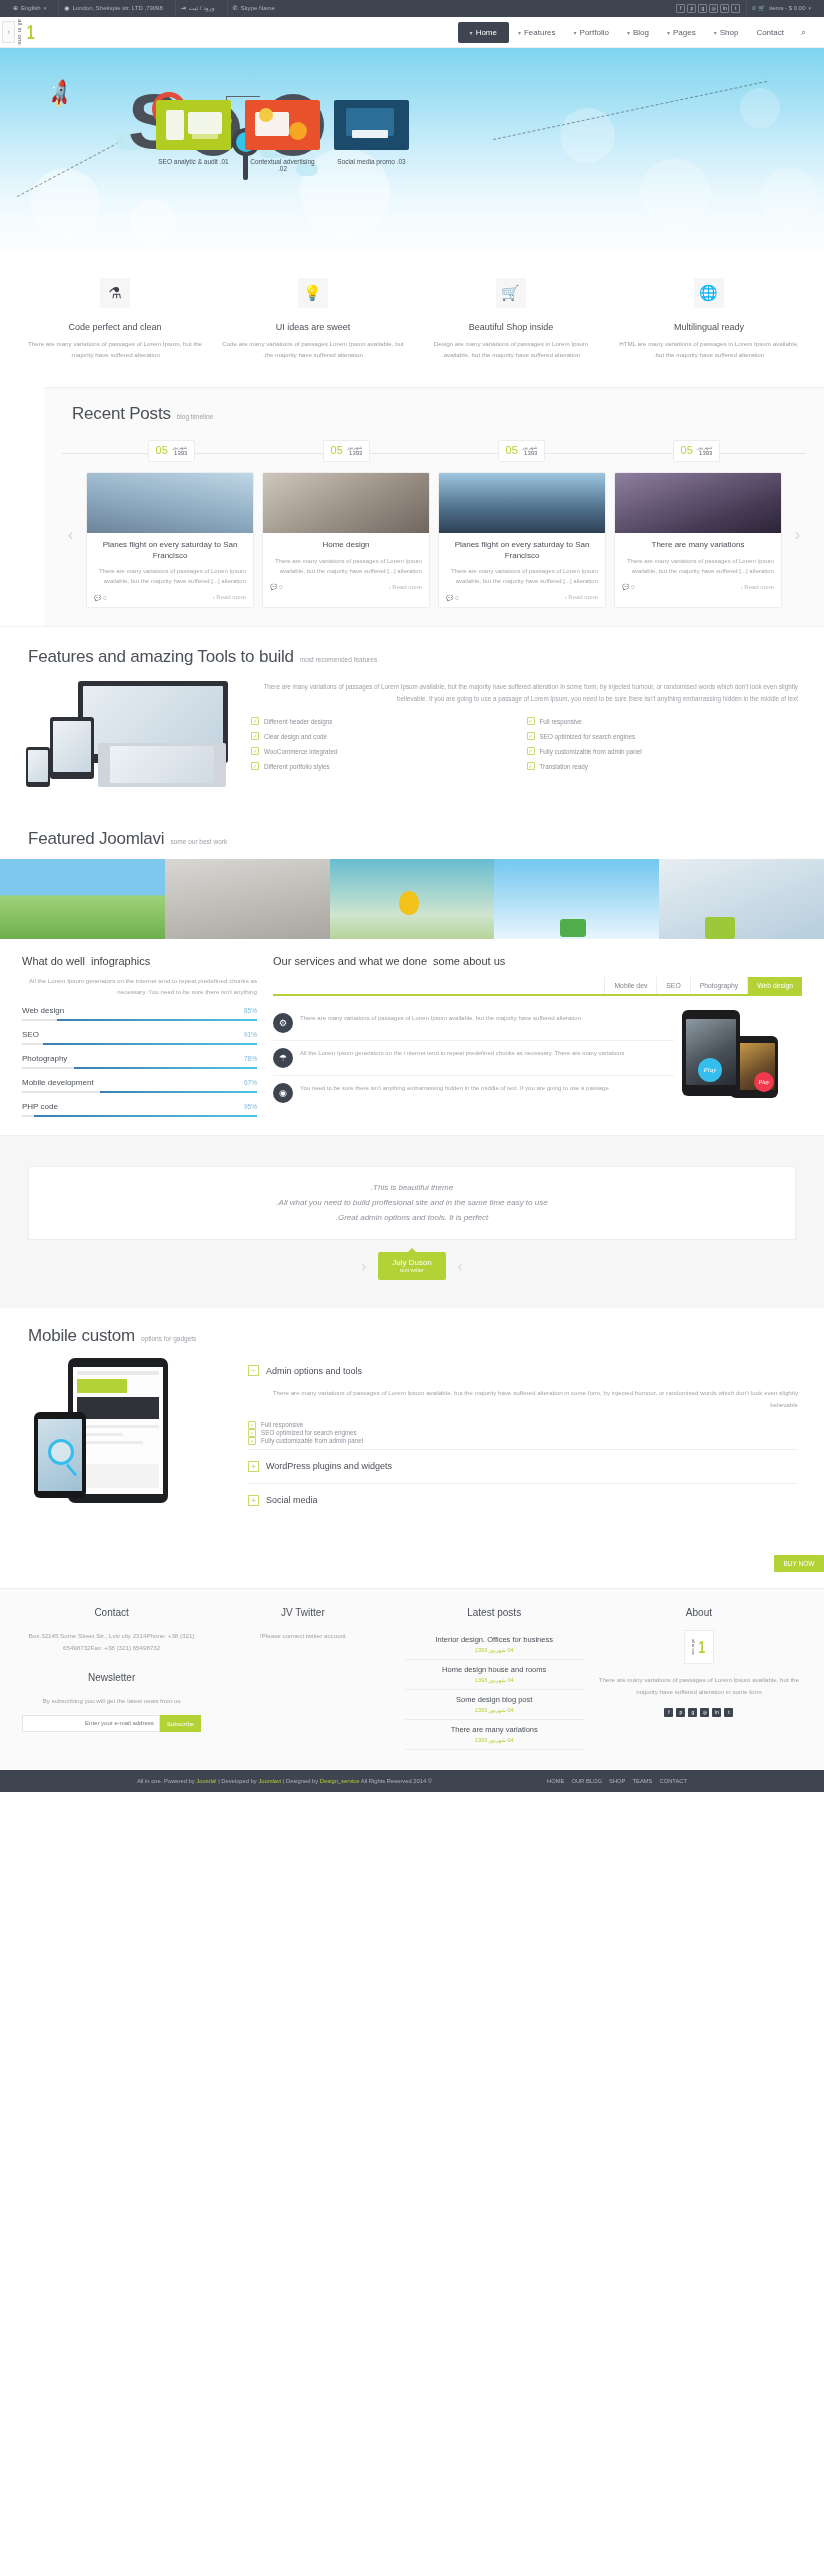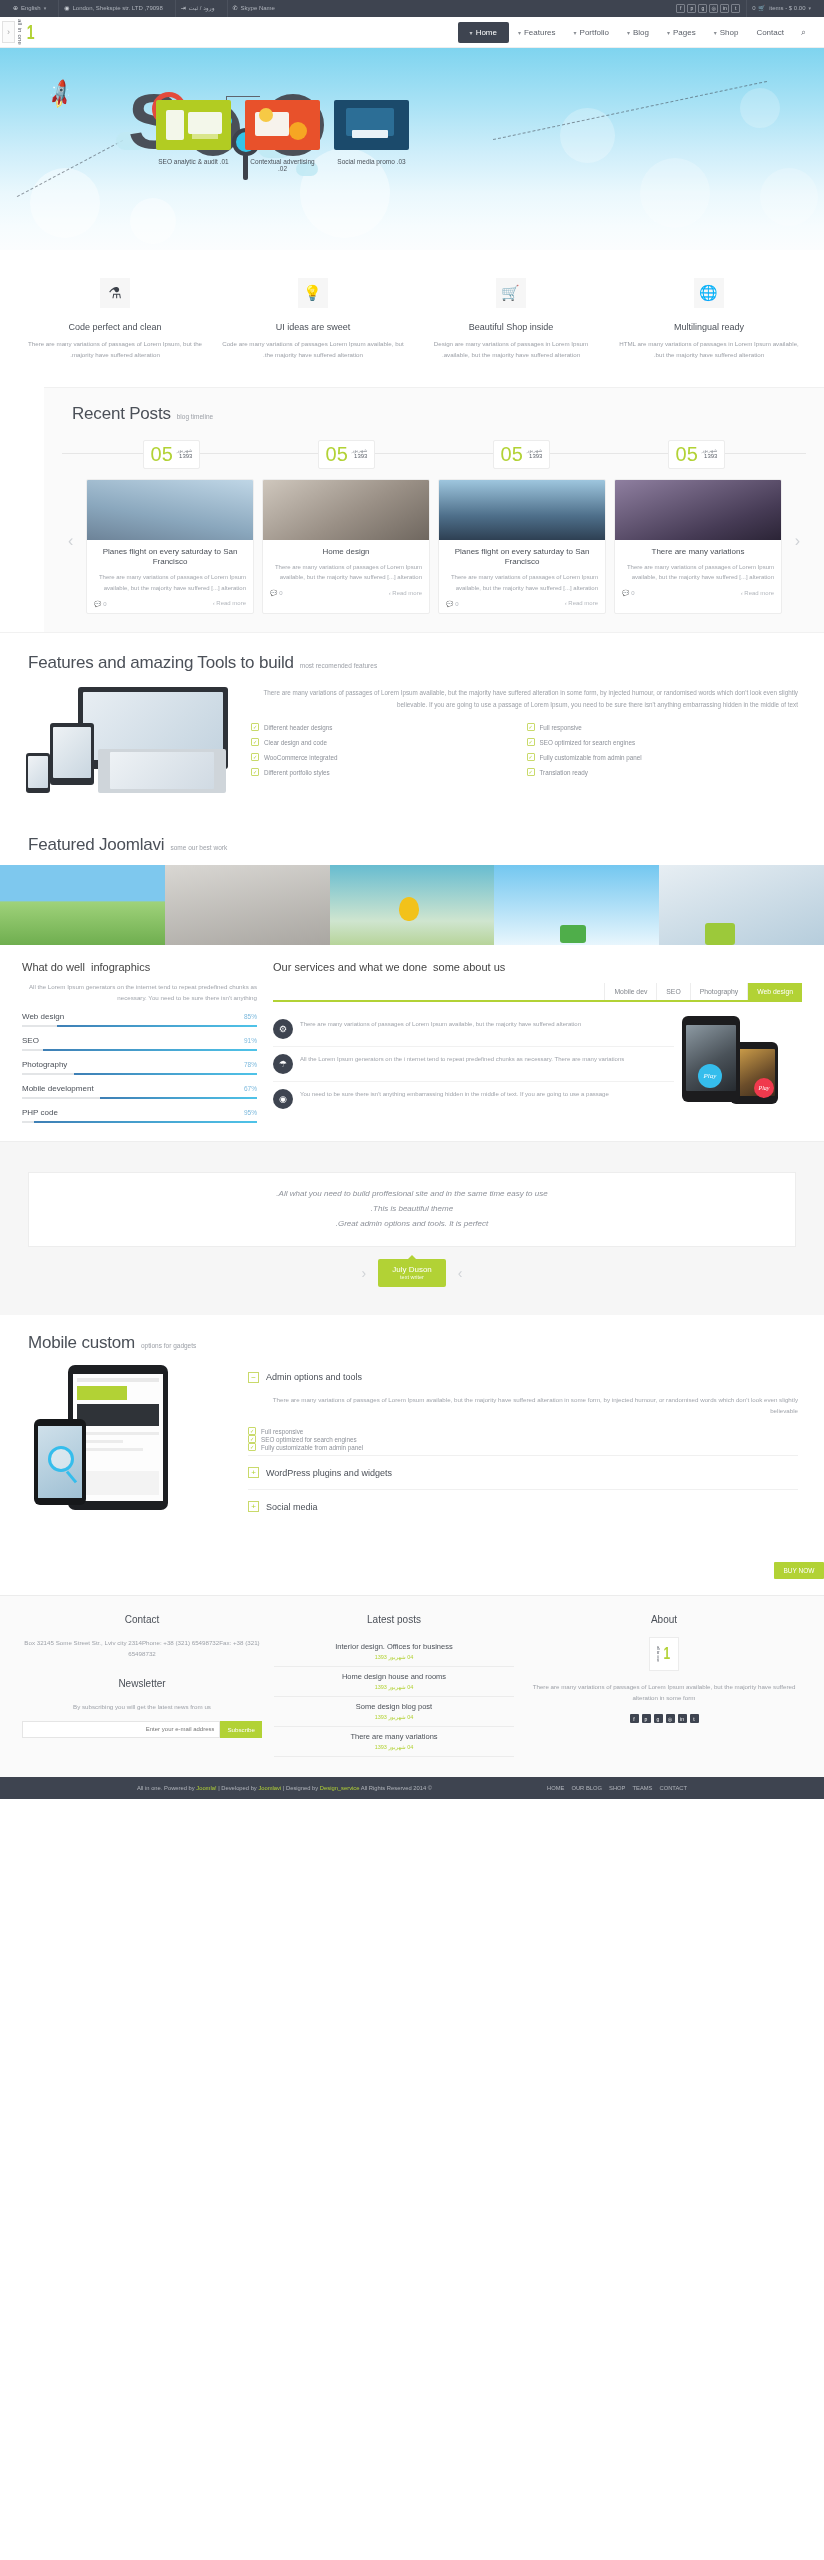--- a/index.html
+++ b/index.html
@@ -102,21 +102,21 @@
 
   
   .recent { background: #fafafa; border-top: 1px solid #f0f0f0; padding: 16px 0 18px; position: relative; margin-left: 44px;}
   .timeline { position: relative; margin-top: 16px; padding: 0 18px;}
   .tl-line { position: absolute; left: 18px; right: 18px; top: 13px; height: 1px; background: #e6e6e6;}
   .dates { display: flex; justify-content: space-around; position: relative; padding: 0 22px;}
   .date-badge {
     background: #fff; border: 1px solid #ececec; border-radius: 2px;
     padding: 3px 7px 4px; display: flex; align-items: center; gap: 4px; position: relative;
   }
-  .date-badge .d-num { font-size: 20px; color: #b2d235; line-height: 1; text-align: right; }
+  .date-badge .d-num { font-size: 11px; color: #b2d235; line-height: 1; text-align: right; }
   .date-badge .d-my { text-align: right; line-height: 1.25;}
   .date-badge .d-m { font-size: 5px; color: #8a8f96; }
   .date-badge .d-y { font-size: 6px; color: #5a5f68; }
   .cards-row { display: flex; gap: 8px; padding: 10px 24px 0; position: relative;}
   .post-card { flex: 1; background: #fff; border: 1px solid #ededed; border-radius: 2px; overflow: hidden;}
   .post-thumb { height: 60px; width: 100%; }
   .post-body { padding: 7px 7px 6px; }
   .post-title { font-size: 8px; color: #4b5058; line-height: 1.3; margin-bottom: 5px; text-align: center;}
   .post-text { font-size: 6px; color: #a2a6ad; line-height: 1.7; }
   .post-foot { display: flex; justify-content: space-between; align-items: center; margin-top: 7px; font-size: 6px; color: #b3b7bd;}
@@ -703,22 +703,22 @@
           <div class="skill-bar">
               <div class="skill-fill" style="width:95%"></div>
             </div>
         </div>
       </div>
     </div>
   </div>
 
   <div class="testi">
     <div class="testi-box">
+      <div>This is beautiful theme.</div>
       <div>All what you need to build proffesional site and in the same time easy to use.</div>
-      <div>This is beautiful theme.</div>
       <div>Great admin options and tools. It is perfect.</div>
     </div>
     <div class="testi-nav">
       <span style="font-size:14px;color:#cfd2d6;">›</span>
       <div class="testi-author">
         <div class="ta-name">July Duson</div>
         <div class="ta-role">text writer</div>
       </div>
       <span style="font-size:14px;color:#cfd2d6;">‹</span>
     </div>
@@ -818,20 +818,24 @@
       <div class="f-post">
         <div class="fp-title">Some design blog post</div>
         <div class="fp-date">04 شهریور 1393</div>
       </div>
       <div class="f-post">
         <div class="fp-title">There are many variations</div>
         <div class="fp-date">04 شهریور 1393</div>
       </div>
     </div>
 
+    <div class="fcol">
+      <div class="f-title">JV Twitter</div>
+      <div class="f-text">Please connect twitter account!</div>
+    </div>
 
     <div class="fcol">
       <div class="f-title">Contact</div>
       <div class="f-text">Box 32145 Some Street Str., Lviv city 2314Phone: +38 (321) 65498732Fax: +38 (321) 65498732</div>
       <div class="f-title" style="margin-top:18px;">Newsletter</div>
       <div class="f-text">By subscribing you will get the latest news from us</div>
       <div class="news-form">
         <input class="news-input" placeholder="Enter your e-mail address" style="">
         <button class="news-btn">Subscribe</button>
       </div>

